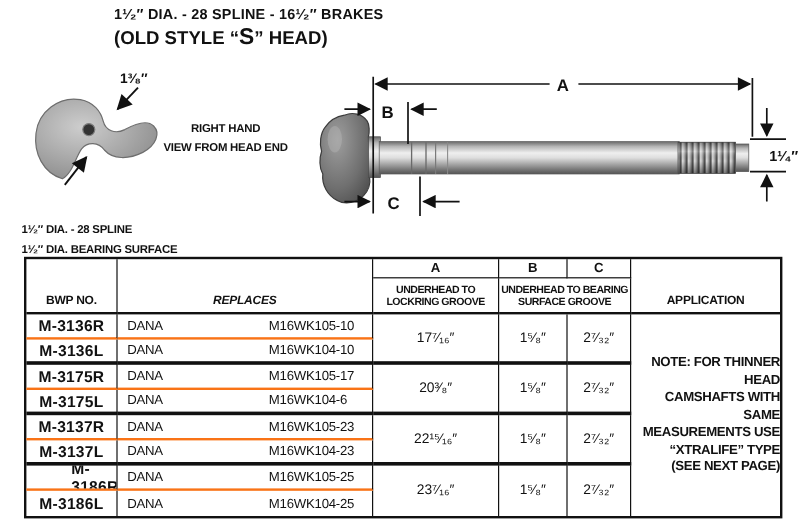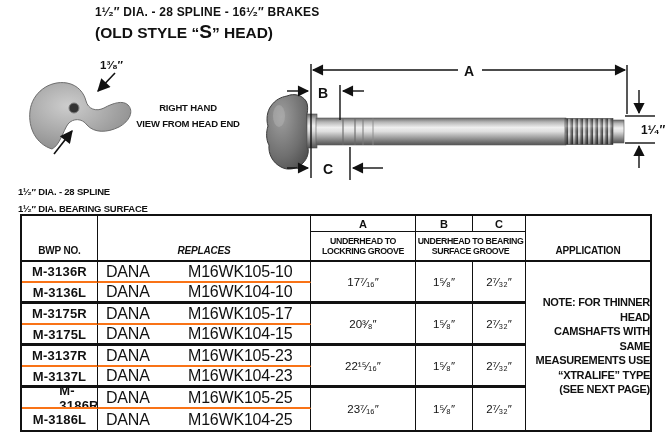--- a/index.html
+++ b/index.html
@@ -36,21 +36,21 @@
   .br  { border-right:1.6px solid #111; }
   .hb  { border-bottom:2.5px solid #111; }
   .bb1 { border-bottom:1.6px solid #111; }
   .bb2 { border-bottom:2px solid #f97316; }
   .bb3 { border-bottom:3px solid #111; }
   .h-label { font-size:10px; font-weight:700; letter-spacing:-0.2px; align-items:flex-end; padding-bottom:4px; }
   .h-abc { font-size:11px; font-weight:700; }
   .h-sub { font-size:8.8px; font-weight:700; letter-spacing:-0.4px; line-height:10.5px;
            text-align:center; white-space:pre-line; }
   .bwp-cell { font-size:13px; font-weight:700; letter-spacing:0.2px; }
-  .repl-cell { justify-content:flex-start; padding-left:8px; font-size:16px; letter-spacing:-0.2px; }
+  .repl-cell { justify-content:flex-start; padding-left:8px; font-size:11px; letter-spacing:-0.2px;gap:36px; }
   .repl-cell .brand { width:82px; text-align:left; }
   .repl-cell .part  { flex:1; text-align:left; }
   .val-cell { font-size:11.5px; }
   .note-cell { flex-direction:column; align-items:flex-start; justify-content:center;
     padding-left:8px; font-size:11px; font-weight:700; letter-spacing:-0.3px;
     line-height:14.5px; white-space:pre-line; text-align:right; }
 </style>
 </head>
 <body>
 
@@ -199,21 +199,21 @@
   <div class="cell br bb3 val-cell" style="grid-column:5;grid-row:3/span 2;">2⁷⁄₃₂″</div>
 
   <div class="cell br bb2 bwp-cell" style="grid-column:1;grid-row:5;">M-3175R</div>
   <div class="cell br bb2 repl-cell" style="grid-column:2;grid-row:5;">
       <span class="brand">DANA</span>
       <span class="part">M16WK105-17</span>
     </div>
   <div class="cell br bb3 bwp-cell" style="grid-column:1;grid-row:6;">M-3175L</div>
   <div class="cell br bb3 repl-cell" style="grid-column:2;grid-row:6;">
       <span class="brand">DANA</span>
-      <span class="part">M16WK104-15</span>
+      <span class="part">M16WK104-6</span>
     </div>
   <div class="cell br bb3 val-cell" style="grid-column:3;grid-row:5/span 2;">20³⁄₈″</div>
   <div class="cell br bb3 val-cell" style="grid-column:4;grid-row:5/span 2;">1⁵⁄₈″</div>
   <div class="cell br bb3 val-cell" style="grid-column:5;grid-row:5/span 2;">2⁷⁄₃₂″</div>
 
   <div class="cell br bb2 bwp-cell" style="grid-column:1;grid-row:7;">M-3137R</div>
   <div class="cell br bb2 repl-cell" style="grid-column:2;grid-row:7;">
       <span class="brand">DANA</span>
       <span class="part">M16WK105-23</span>
     </div>

